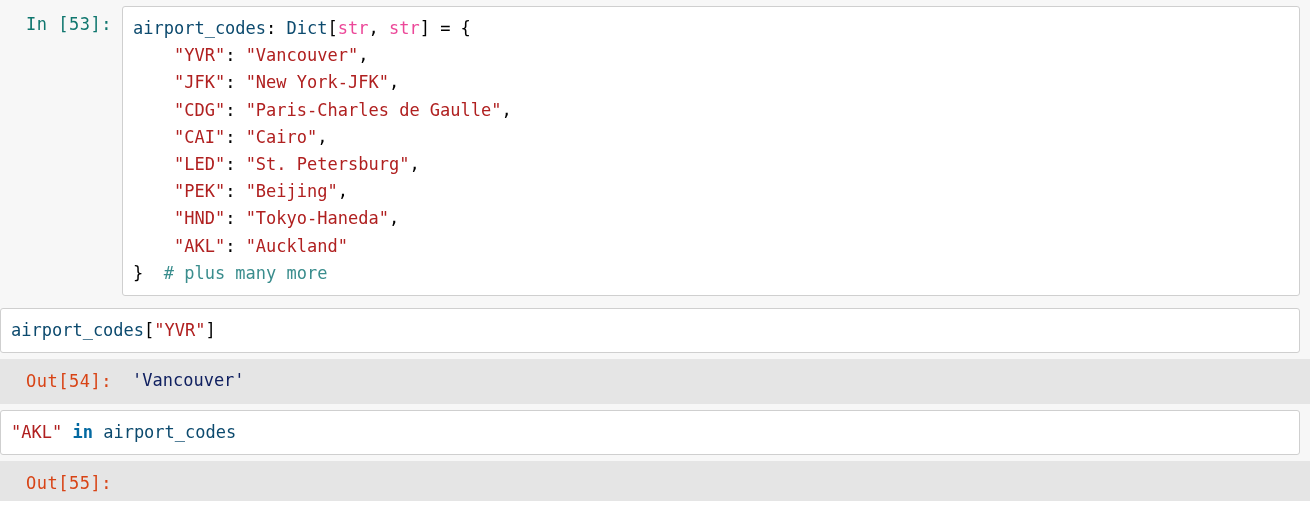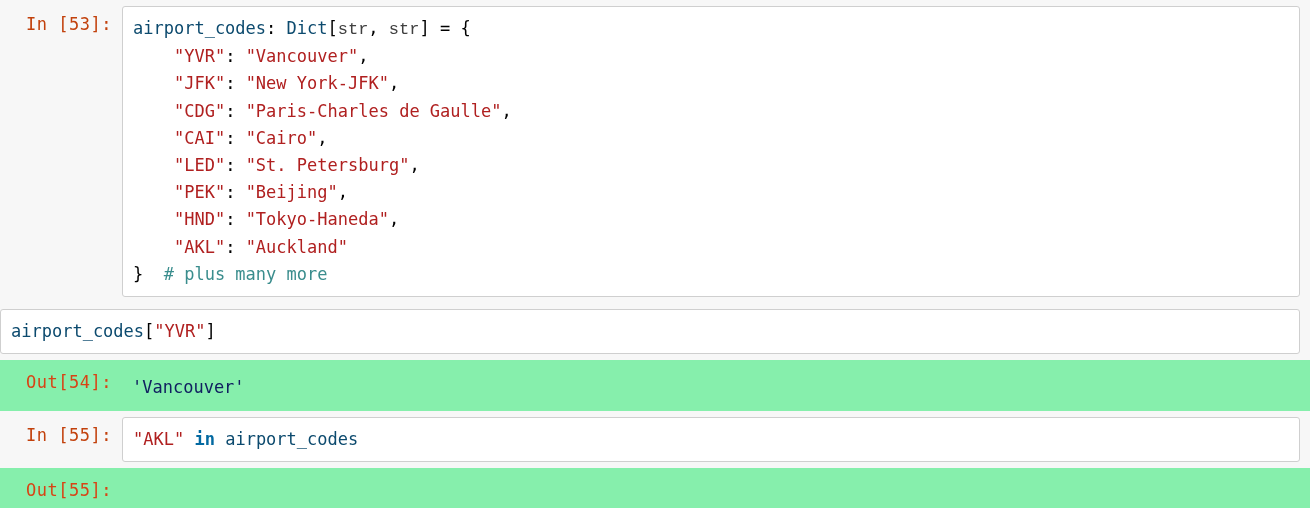--- a/index.html
+++ b/index.html
@@ -11,52 +11,51 @@
     background: #ffffff;
     color: #000;
   }
   .cell {
     display: flex;
     align-items: flex-start;
     padding: 6px 0;
     background: #f7f7f7;
   }
   .cell.output-row {
-    background: #86efac;
+    background: #e5e5e5;
     padding: 4px 0 8px 0;
   }
   .prompt {
     flex: 0 0 122px;
     text-align: right;
     padding: 8px 10px 0 0;
     font-family: "SimSun", "NSimSun", monospace;
     letter-spacing: 0.5px;
     white-space: pre;
   }
-  .prompt-in  { color: #c2410c; }
+  .prompt-in  { color: #0f766e; }
   .prompt-out { color: #D84315; }
   .code-box {
     flex: 1 1 auto;
     margin-right: 10px;
     background: #ffffff;
     border: 1px solid #cfcfcf;
     border-radius: 3px;
     padding: 8px 10px;
     overflow-x: auto;
   }
   .output-box {
     flex: 1 1 auto;
     margin-right: 10px;
     padding: 4px 10px 2px 10px;
     font-family: "SimSun","NSimSun",monospace;
-    margin-top: 6px;
   }
   pre { margin: 0; font-family: "SimSun","NSimSun","FangSong",monospace; line-height: 1.6; white-space: pre; }
   .tok-var  { color: #0c4a6e; }
-  .tok-type { color: #404040; font-family: Liberation Mono, monospace; }
+  .tok-type { color: #ec4899; }
   .tok-punct{ color: #000000; }
   .tok-str  { color: #b02020; }
   .tok-kw   { color: #0369a1; font-weight: bold; }
   .tok-cmt  { color: #3a8d8d; }
   .tok-out  { color: #102060; }
 </style>
 </head>
 <body>
 
 <div class="cell">
@@ -82,21 +81,20 @@
 </div>
 
 <div class="cell output-row">
   <div class="prompt prompt-out">Out[54]:</div>
   <div class="output-box">
     <pre><span class="tok-out">'Vancouver'</span></pre>
   </div>
 </div>
 
 <div class="cell">
-  <div class="prompt prompt-in">In [55]:</div>
   <div class="code-box">
 <pre><span class="tok-str">"AKL"</span> <span class="tok-kw">in</span> <span class="tok-var">airport_codes</span></pre>
   </div>
 </div>
 
 <div class="cell output-row">
   <div class="prompt prompt-out">Out[55]:</div>
 </div>
 
 </body></html>

